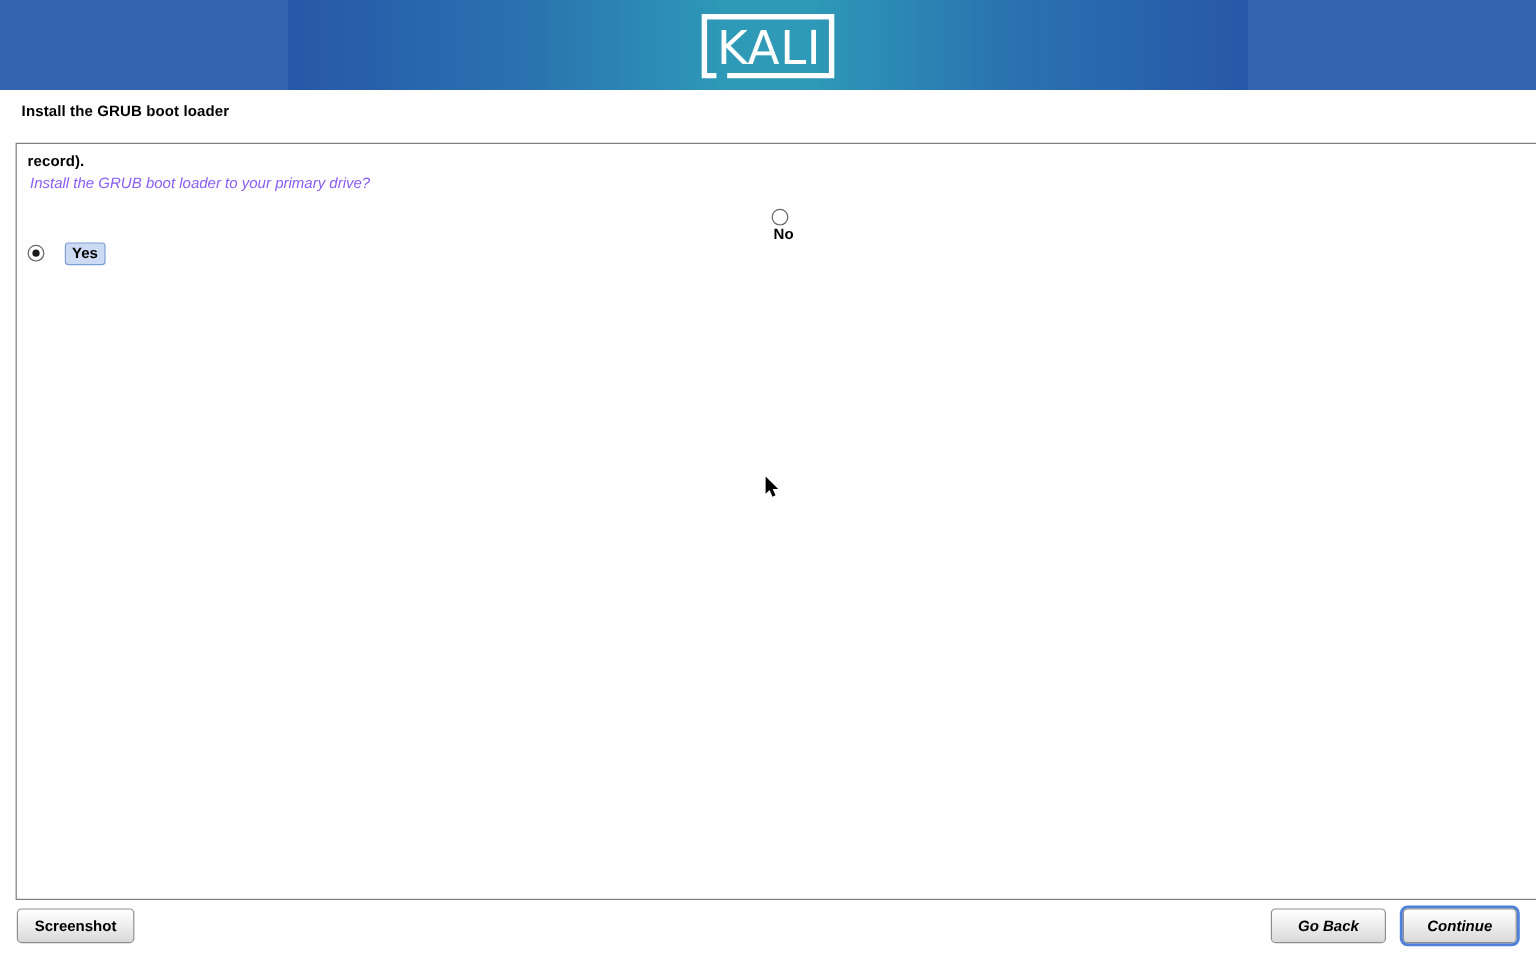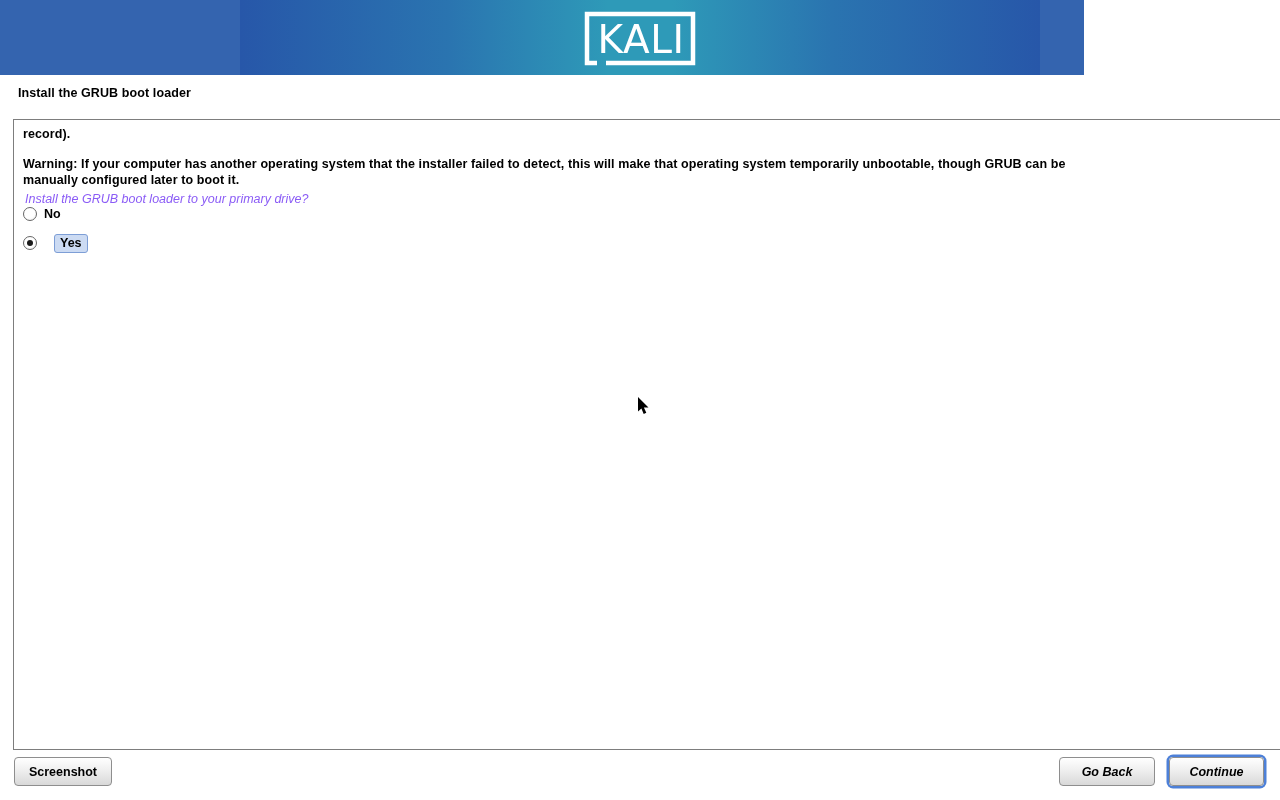--- a/index.html
+++ b/index.html
@@ -7,21 +7,21 @@
     width: 1280px; height: 800px;
     background: #ffffff;
     font-family: "Liberation Sans", "DejaVu Sans", sans-serif;
     overflow: hidden;
     position: relative;
   }
 
   
   .banner {
     position: absolute; left: 0; top: 0;
-    width: 1084px; height: 75px;
+    width: 1280px; height: 75px;
     background: #3464af;
   }
   .banner-gradient {
     position: absolute; left: 240px; top: 0;
     width: 800px; height: 75px;
     background: linear-gradient(90deg,
       #2757a9 0%, #2a74b0 26%, #2e9ab8 46%,
       #2e9ab8 54%, #2a74b0 74%, #2757a9 100%);
   }
   .kali-logo {
@@ -59,21 +59,21 @@
     font-size: 12.5px; font-style: italic; font-weight: normal;
     color: #8b5cf6; line-height: 14px;
     white-space: nowrap;
   }
 
   
   .radio-row {
     display: flex; align-items: center;
     height: 16px;
   }
-  .radio-row-no  { margin-top: 0; }
+  .radio-row-no  { margin-top: 14px; flex-direction: column; }
   .radio-row-yes { margin-top: 13px; }
   .radio-circle {
     width: 12px; height: 12px;
     border: 1px solid #666;
     border-radius: 50%;
     background: radial-gradient(circle at 40% 35%, #ffffff 55%, #e6e6e6);
     flex: 0 0 auto;
     display: flex; align-items: center; justify-content: center;
   }
   .radio-dot {
@@ -135,24 +135,20 @@
 </div>
 
 <div class="page-title">Install the GRUB boot loader</div>
 
 <div class="content-panel">
 
   <div class="para para1">
     <div>record).</div>
   </div>
 
-  <div class="para para2">
-    <div>Warning: If your computer has another operating system that the installer failed to detect, this will make that operating system temporarily unbootable, though GRUB can be</div>
-    <div>manually configured later to boot it.</div>
-  </div>
 
   <div class="question">Install the GRUB boot loader to your primary drive?</div>
 
   <div class="radio-row radio-row-no">
     <span class="radio-circle"></span>
     <span class="radio-label label-plain">No</span>
   </div>
 
   <div class="radio-row radio-row-yes">
     <span class="radio-circle">

